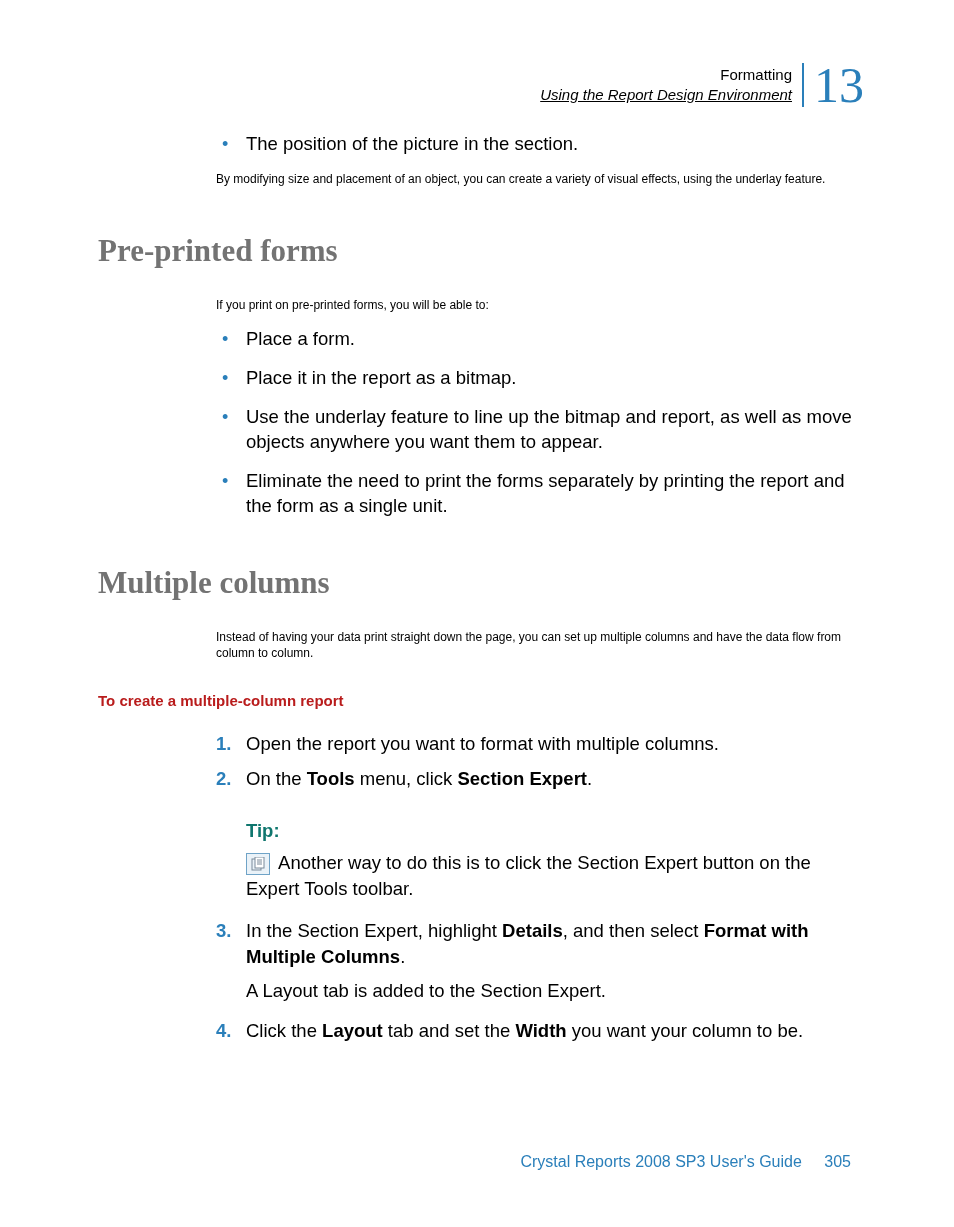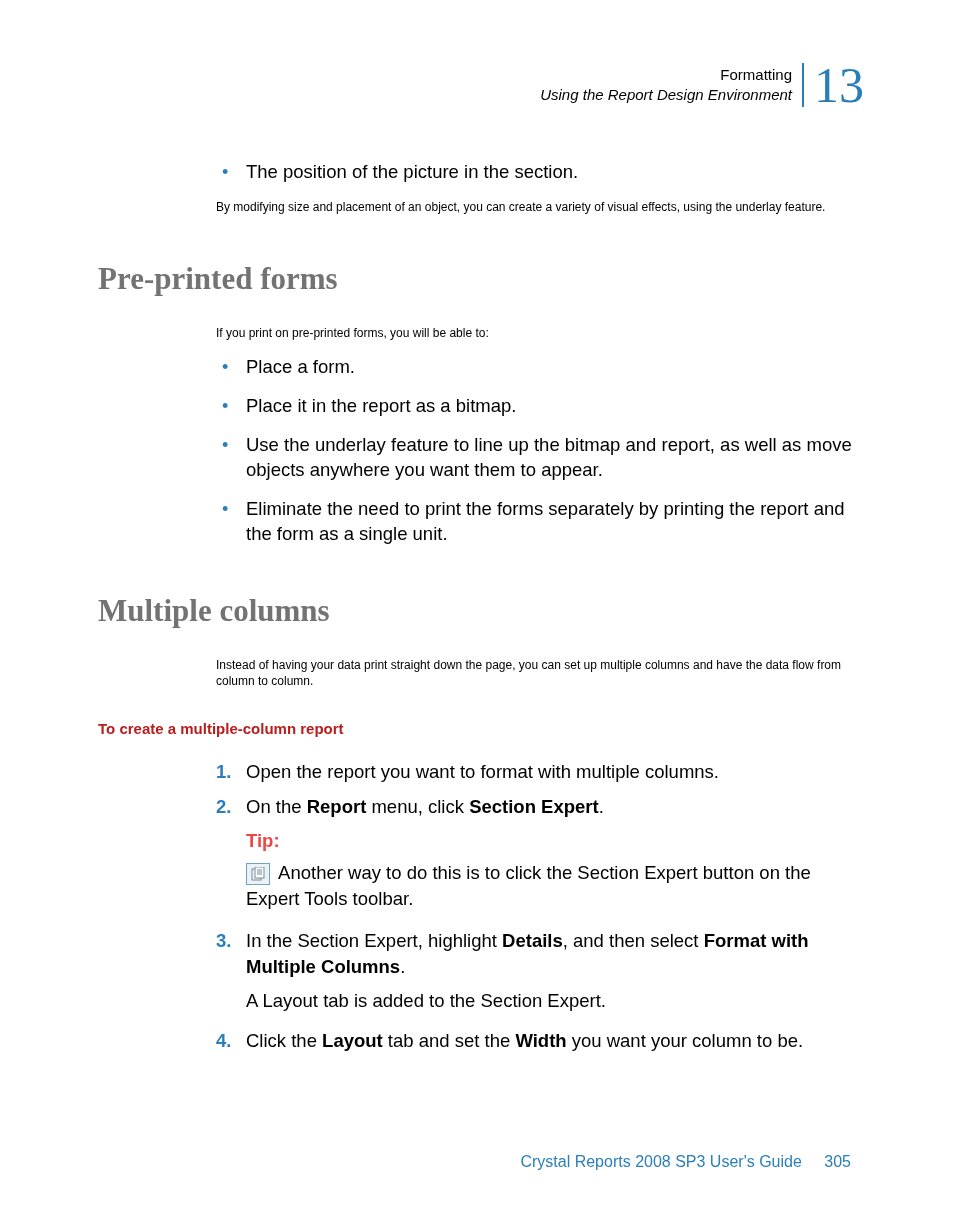--- a/index.html
+++ b/index.html
@@ -1,34 +1,34 @@
 <!DOCTYPE html>
 <html><head>
 <meta charset="utf-8">
 <style>
   * { margin: 0; padding: 0; box-sizing: border-box; }
   body { width: 954px; height: 1227px; background: #fff; font-family: Arial, Helvetica, sans-serif; color: #000; position: relative; }
   .page { padding: 60px 90px 0 98px; }
-  .hdr { display: flex; justify-content: flex-end; align-items: center; gap: 10px; margin-bottom: 50px; }
+  .hdr { display: flex; justify-content: flex-end; align-items: center; gap: 10px; margin-bottom: 22px; }
   .hdr-text { text-align: right; font-size: 15px; line-height: 1.35; }
   .hdr-text .t1 { display: block; }
-  .hdr-text .t2 { display: block; font-style: italic; }
+  .hdr-text .t2 { display: block; font-style: italic; text-decoration: underline; }
   .chap { font-family: Georgia, 'Times New Roman', serif; font-size: 50px; color: #2a7fba; font-weight: 400; line-height: 1; text-align: center; }
   .divider { display: inline-block; width: 2px; height: 44px; background: #2a7fba; align-self: center; }
   .indent { margin-left: 118px; }
   ul.b { list-style: none; margin: 8px 0 14px 0; }
   ul.b li { position: relative; padding-left: 30px; font-size: 18.5px; line-height: 1.35; margin-bottom: 14px; }
   ul.b li::before { content: "•"; position: absolute; left: 6px; top: 0; color: #2a7fba; font-size: 18px; }
   p.body { font-size: 12px; line-height: 1.35; margin-bottom: 14px; }
   h2.sec { font-family: 'Book Antiqua', Palatino, Georgia, serif; font-weight: 700; color: #737373; font-size: 31px; margin: 46px 0 28px 0; }
   h3.sub { font-family: Arial, sans-serif; font-weight: 700; color: #b91c1c; font-size: 15px; margin: 30px 0 22px 0; }
   ol.steps { list-style: none; counter-reset: step; }
   ol.steps > li { counter-increment: step; position: relative; padding-left: 30px; font-size: 18.5px; line-height: 1.4; margin-bottom: 10px; }
   ol.steps > li::before { content: counter(step) "."; position: absolute; left: 0; top: 0; color: #2a7fba; font-weight: 700; }
-  .tip-label { color: #ef4444; font-weight: 700; display: block; margin: 8px 0 6px 0; }
+  .tip-label { color: #0f766e; font-weight: 700; display: block; margin: 26px 0 6px 0; }
   .tip-block { margin-top: 4px; margin-bottom: 16px; }
   .icon-box { display: inline-block; width: 24px; height: 22px; border: 1px solid #6fa3c7; background: #eaf2f8; vertical-align: middle; position: relative; margin-right: 4px; }
   .icon-box svg { position: absolute; top: 3px; left: 4px; }
   .after { margin-top: 8px; margin-bottom: 14px; }
   .footer { position: absolute; bottom: 56px; right: 103px; font-size: 16px; color: #2a7fba; }
   .footer .pn { margin-left: 18px; }
   b { font-weight: 700; }
 </style>
 </head>
 <body>
@@ -68,21 +68,21 @@
   <div class="indent">
     <p class="body">Instead of having your data print straight down the page, you can set up multiple columns and have the data flow from column to column.</p>
   </div>
 
   <h3 class="sub">To create a multiple-column report</h3>
 
   <div class="indent">
     <ol class="steps">
       <li>Open the report you want to format with multiple columns.</li>
       <li>
-        <span>On the </span><b>Report</b><span> menu, click </span><b>Section Expert</b><span>.</span>
+        <span>On the </span><b>Tools</b><span> menu, click </span><b>Section Expert</b><span>.</span>
         <div class="tip-block">
           <span class="tip-label">Tip:</span>
           <span class="icon-box">
             <svg width="16" height="14" viewBox="0 0 16 14">
               <rect x="1" y="2" width="9" height="11" fill="none" stroke="#7a8a99" stroke-width="1"></rect>
               <rect x="4" y="0" width="9" height="11" fill="#fff" stroke="#7a8a99" stroke-width="1"></rect>
               <line x1="6" y1="3" x2="11" y2="3" stroke="#7a8a99" stroke-width="1"></line>
               <line x1="6" y1="5" x2="11" y2="5" stroke="#7a8a99" stroke-width="1"></line>
               <line x1="6" y1="7" x2="11" y2="7" stroke="#7a8a99" stroke-width="1"></line>
             </svg>

